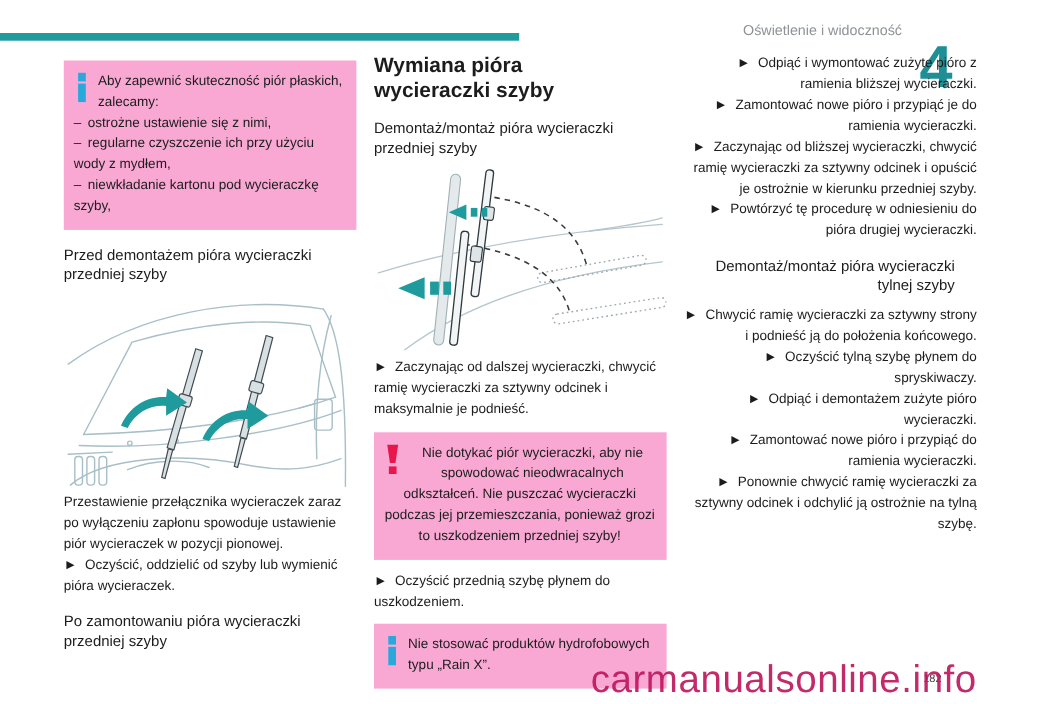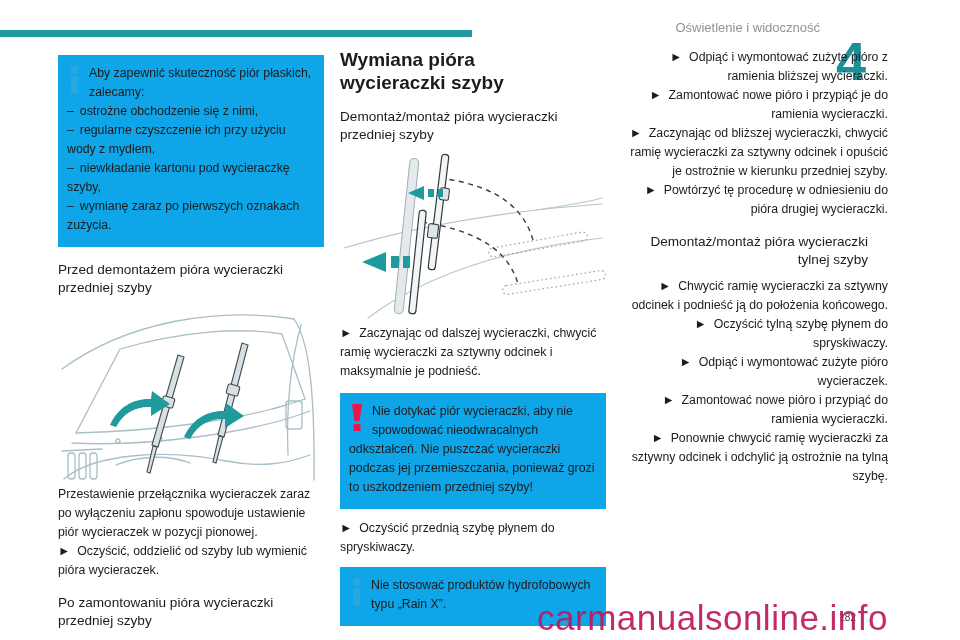--- a/index.html
+++ b/index.html
@@ -6,27 +6,27 @@
   .page{position:relative;width:892px;height:640px;background:#fff;overflow:hidden;
         font-family:"Liberation Sans","DejaVu Sans",sans-serif;color:#1c1c1c;}
   .topbar{position:absolute;left:0;top:30px;width:472px;height:7px;background:#1f9b9e;}
   .running-head{position:absolute;top:20px;right:72px;font-size:13px;color:#8d9396;}
   .chapter-num{position:absolute;top:34px;right:26px;font-size:54px;font-weight:bold;
                color:#1f8f96;line-height:1;}
   .col{position:absolute;width:266px;font-size:12.3px;line-height:19px;}
   .col1{left:58px;top:55px;}
   .col2{left:340px;top:48px;}
   .col3{left:622px;top:48px;text-align:right;}
-  .note-box{background:#0ea5e9;padding:9px 10px 12px 9px;}
+  .note-box{background:#f9a8d4;padding:9px 10px 12px 9px;}
   .note-box .icon{float:left;margin:2px 9px 2px 2px;}
   .h1{font-size:19px;font-weight:bold;line-height:23px;margin:0 40px 14px 0;}
   .h2{font-size:13.6px;font-weight:normal;line-height:18px;margin:14px 20px 8px 0;}
   p{margin:0 0 0 0;}
   .b{margin-right:7px;}
-  .dash{margin-right:6px;} .mt10{margin-top:10px;} .mt12{margin-top:12px;}
+  .dash{margin-right:6px;} .mt10{margin-top:10px;} .mt12{margin-top:12px;text-align:center;}
   .illus{display:block;margin:6px 0 4px 0;}
   .watermark{position:absolute;right:4px;bottom:2px;font-size:35px;color:#be185d;
              letter-spacing:0.5px;opacity:.92;z-index:2;}
   .page-num{position:absolute;right:36px;bottom:17px;font-size:10px;color:#3c3c3c;z-index:1;}
   .clear{clear:both;}
 </style>
 </head>
 <body>
 
 <div class="page">
@@ -39,24 +39,23 @@
 
     <div class="note-box">
       <span class="icon">
         <svg width="11" height="27" viewBox="0 0 11 27">
           <rect x="2" y="0" width="7" height="8" fill="#29a8dc"></rect>
           <rect x="2" y="10" width="7" height="17" fill="#29a8dc"></rect>
         </svg>
       </span>
       <p>Aby zapewnić skuteczność piór płaskich, zalecamy:</p>
       <div class="clear"></div>
-      <p><span class="dash">–</span><span>ostrożne obchodzenie się z nimi,</span></p>
+      <p><span class="dash">–</span><span>ostrożne ustawienie się z nimi,</span></p>
       <p><span class="dash">–</span><span>regularne czyszczenie ich przy użyciu wody z mydłem,</span></p>
       <p><span class="dash">–</span><span>niewkładanie kartonu pod wycieraczkę szyby,</span></p>
-      <p><span class="dash">–</span><span>wymianę zaraz po pierwszych oznakach zużycia.</span></p>
     </div>
 
     <div class="h2">Przed demontażem pióra wycieraczki przedniej szyby</div>
 
     <svg class="illus" width="266" height="176" viewBox="0 0 266 176">
       <g fill="none" stroke="#a9bfc7" stroke-width="1.3" stroke-linecap="round">
         <path d="M4,64 C70,16 160,2 236,14"></path>
         <path d="M236,14 C250,34 257,80 256,175"></path>
         <path d="M243,20 C232,60 228,100 230,150"></path>
         <path d="M18,128 L62,44 C125,26 182,22 224,29 L247,94"></path>
@@ -136,21 +135,21 @@
       <span class="icon">
         <svg width="12" height="27" viewBox="0 0 12 27">
           <polygon points="1,0 11,0 8.5,17 3.5,17" fill="#e8174b"></polygon>
           <rect x="2.5" y="20" width="7" height="7" fill="#e8174b"></rect>
         </svg>
       </span>
       <p>Nie dotykać piór wycieraczki, aby nie spowodować nieodwracalnych odkształceń. Nie puszczać wycieraczki podczas jej przemieszczania, ponieważ grozi to uszkodzeniem przedniej szyby!</p>
       <div class="clear"></div>
     </div>
 
-    <p class="mt10"><span class="b">►</span><span>Oczyścić przednią szybę płynem do spryskiwaczy.</span></p>
+    <p class="mt10"><span class="b">►</span><span>Oczyścić przednią szybę płynem do uszkodzeniem.</span></p>
 
     <div class="note-box mt10">
       <span class="icon">
         <svg width="11" height="27" viewBox="0 0 11 27">
           <rect x="2" y="0" width="7" height="8" fill="#29a8dc"></rect>
           <rect x="2" y="10" width="7" height="17" fill="#29a8dc"></rect>
         </svg>
       </span>
       <p>Nie stosować produktów hydrofobowych typu „Rain X”.</p>
       <div class="clear"></div>
@@ -158,22 +157,22 @@
   </div>
 
   <div class="col col3">
     <p><span class="b">►</span><span>Odpiąć i wymontować zużyte pióro z ramienia bliższej wycieraczki.</span></p>
     <p><span class="b">►</span><span>Zamontować nowe pióro i przypiąć je do ramienia wycieraczki.</span></p>
     <p><span class="b">►</span><span>Zaczynając od bliższej wycieraczki, chwycić ramię wycieraczki za sztywny odcinek i opuścić je ostrożnie w kierunku przedniej szyby.</span></p>
     <p><span class="b">►</span><span>Powtórzyć tę procedurę w odniesieniu do pióra drugiej wycieraczki.</span></p>
 
     <div class="h2">Demontaż/montaż pióra wycieraczki tylnej szyby</div>
 
-    <p><span class="b">►</span><span>Chwycić ramię wycieraczki za sztywny odcinek i podnieść ją do położenia końcowego.</span></p>
+    <p><span class="b">►</span><span>Chwycić ramię wycieraczki za sztywny strony i podnieść ją do położenia końcowego.</span></p>
     <p><span class="b">►</span><span>Oczyścić tylną szybę płynem do spryskiwaczy.</span></p>
-    <p><span class="b">►</span><span>Odpiąć i wymontować zużyte pióro wycieraczek.</span></p>
+    <p><span class="b">►</span><span>Odpiąć i demontażem zużyte pióro wycieraczki.</span></p>
     <p><span class="b">►</span><span>Zamontować nowe pióro i przypiąć do ramienia wycieraczki.</span></p>
     <p><span class="b">►</span><span>Ponownie chwycić ramię wycieraczki za sztywny odcinek i odchylić ją ostrożnie na tylną szybę.</span></p>
   </div>
 
   <div class="page-num">182</div>
   <div class="watermark">carmanualsonline.info</div>
 </div>
 
 </body></html>

